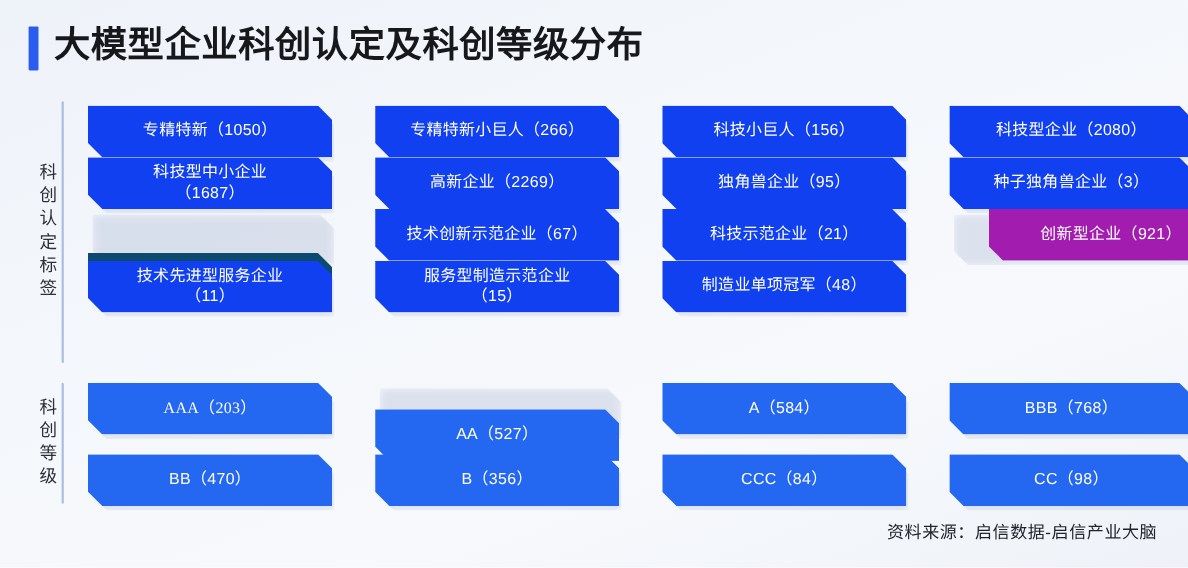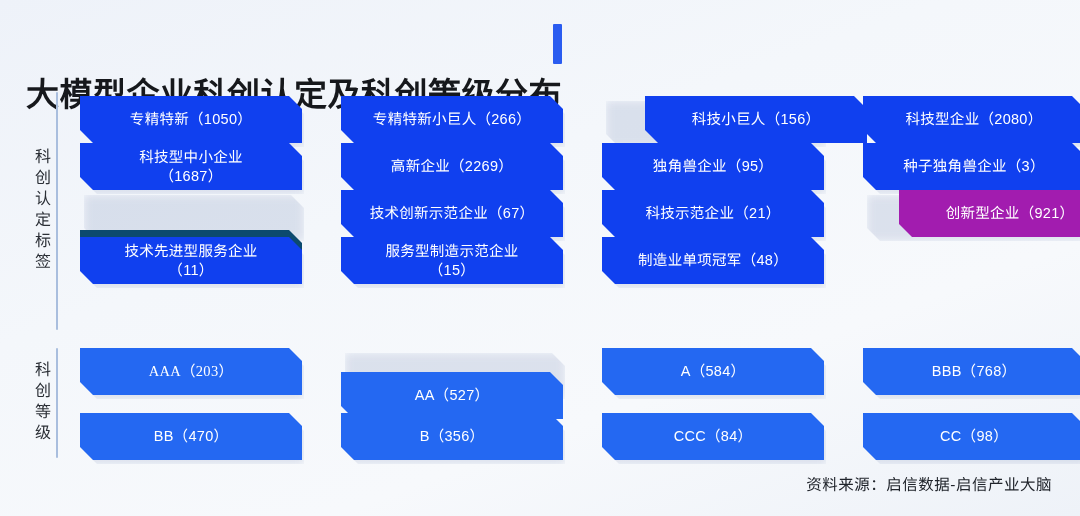--- a/index.html
+++ b/index.html
@@ -22,23 +22,22 @@
     height: 516px;
     box-sizing: border-box;
   }
 
   
   .title-row {
     position: absolute;
     left: 26px;
     top: 24px;
     display: flex;
-    align-items: flex-end;
+    align-items: flex-start;
     gap: 14px;
-    flex-direction: column;
   }
   .title-bar {
     width: 9px;
     height: 40px;
     background: #2a5cf0;
     border-radius: 1px;
     flex: none;
   }
   .title-text {
     font-size: 33px;
@@ -174,21 +173,21 @@
   </div>
 
   <div class="grid grid-tags" id="grid-tags">
       <div class="badge-wrap">
         <div class="badge badge-tag" style="background: rgb(16, 64, 239);">专精特新（1050）</div>
       </div>
       <div class="badge-wrap">
         <div class="badge badge-tag" style="background: rgb(16, 64, 239);">专精特新小巨人（266）</div>
       </div>
       <div class="badge-wrap">
-        <div class="badge badge-tag" style="background: rgb(16, 64, 239); margin-left: 43px;">科技小巨人（156）</div>
+        <div class="badge badge-tag" style="background: rgb(16, 64, 239);">科技小巨人（156）</div>
       </div>
       <div class="badge-wrap">
         <div class="badge badge-tag" style="background: rgb(16, 64, 239);">科技型企业（2080）</div>
       </div>
       <div class="badge-wrap">
         <div class="badge badge-tag" style="background: rgb(16, 64, 239);">科技型中小企业<br>（1687）</div>
       </div>
       <div class="badge-wrap">
         <div class="badge badge-tag" style="background: rgb(16, 64, 239);">高新企业（2269）</div>
       </div>

